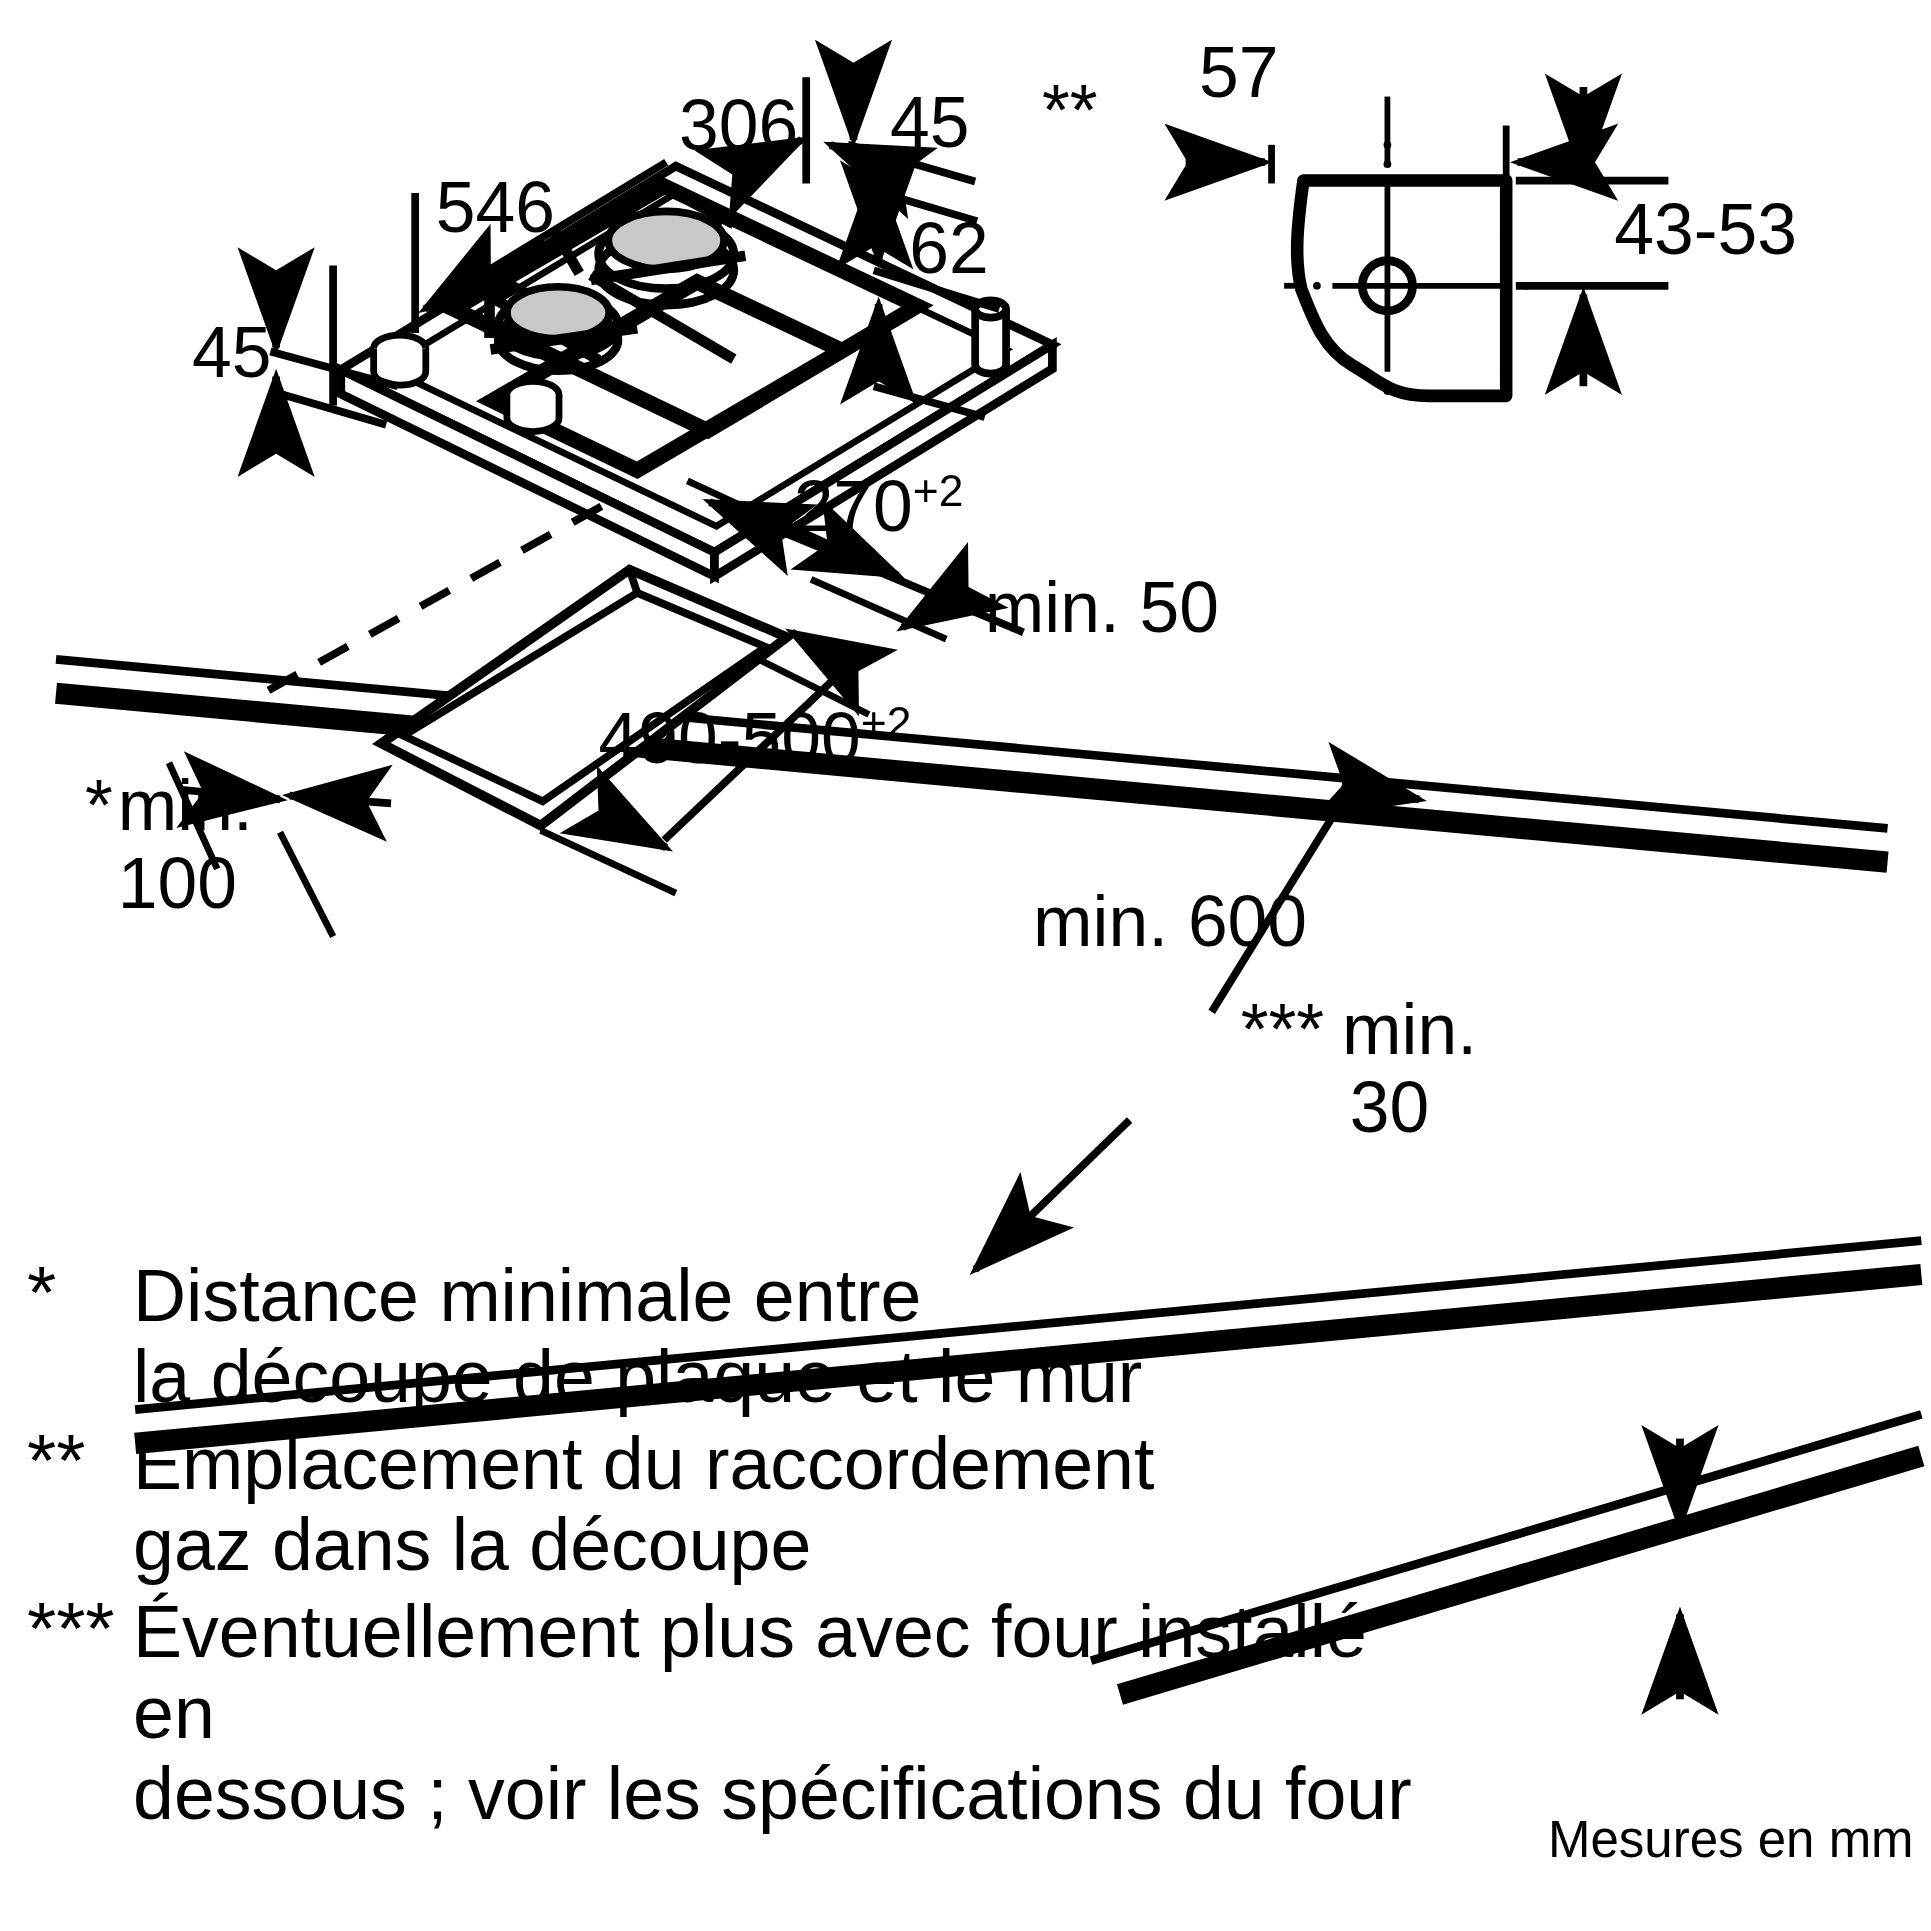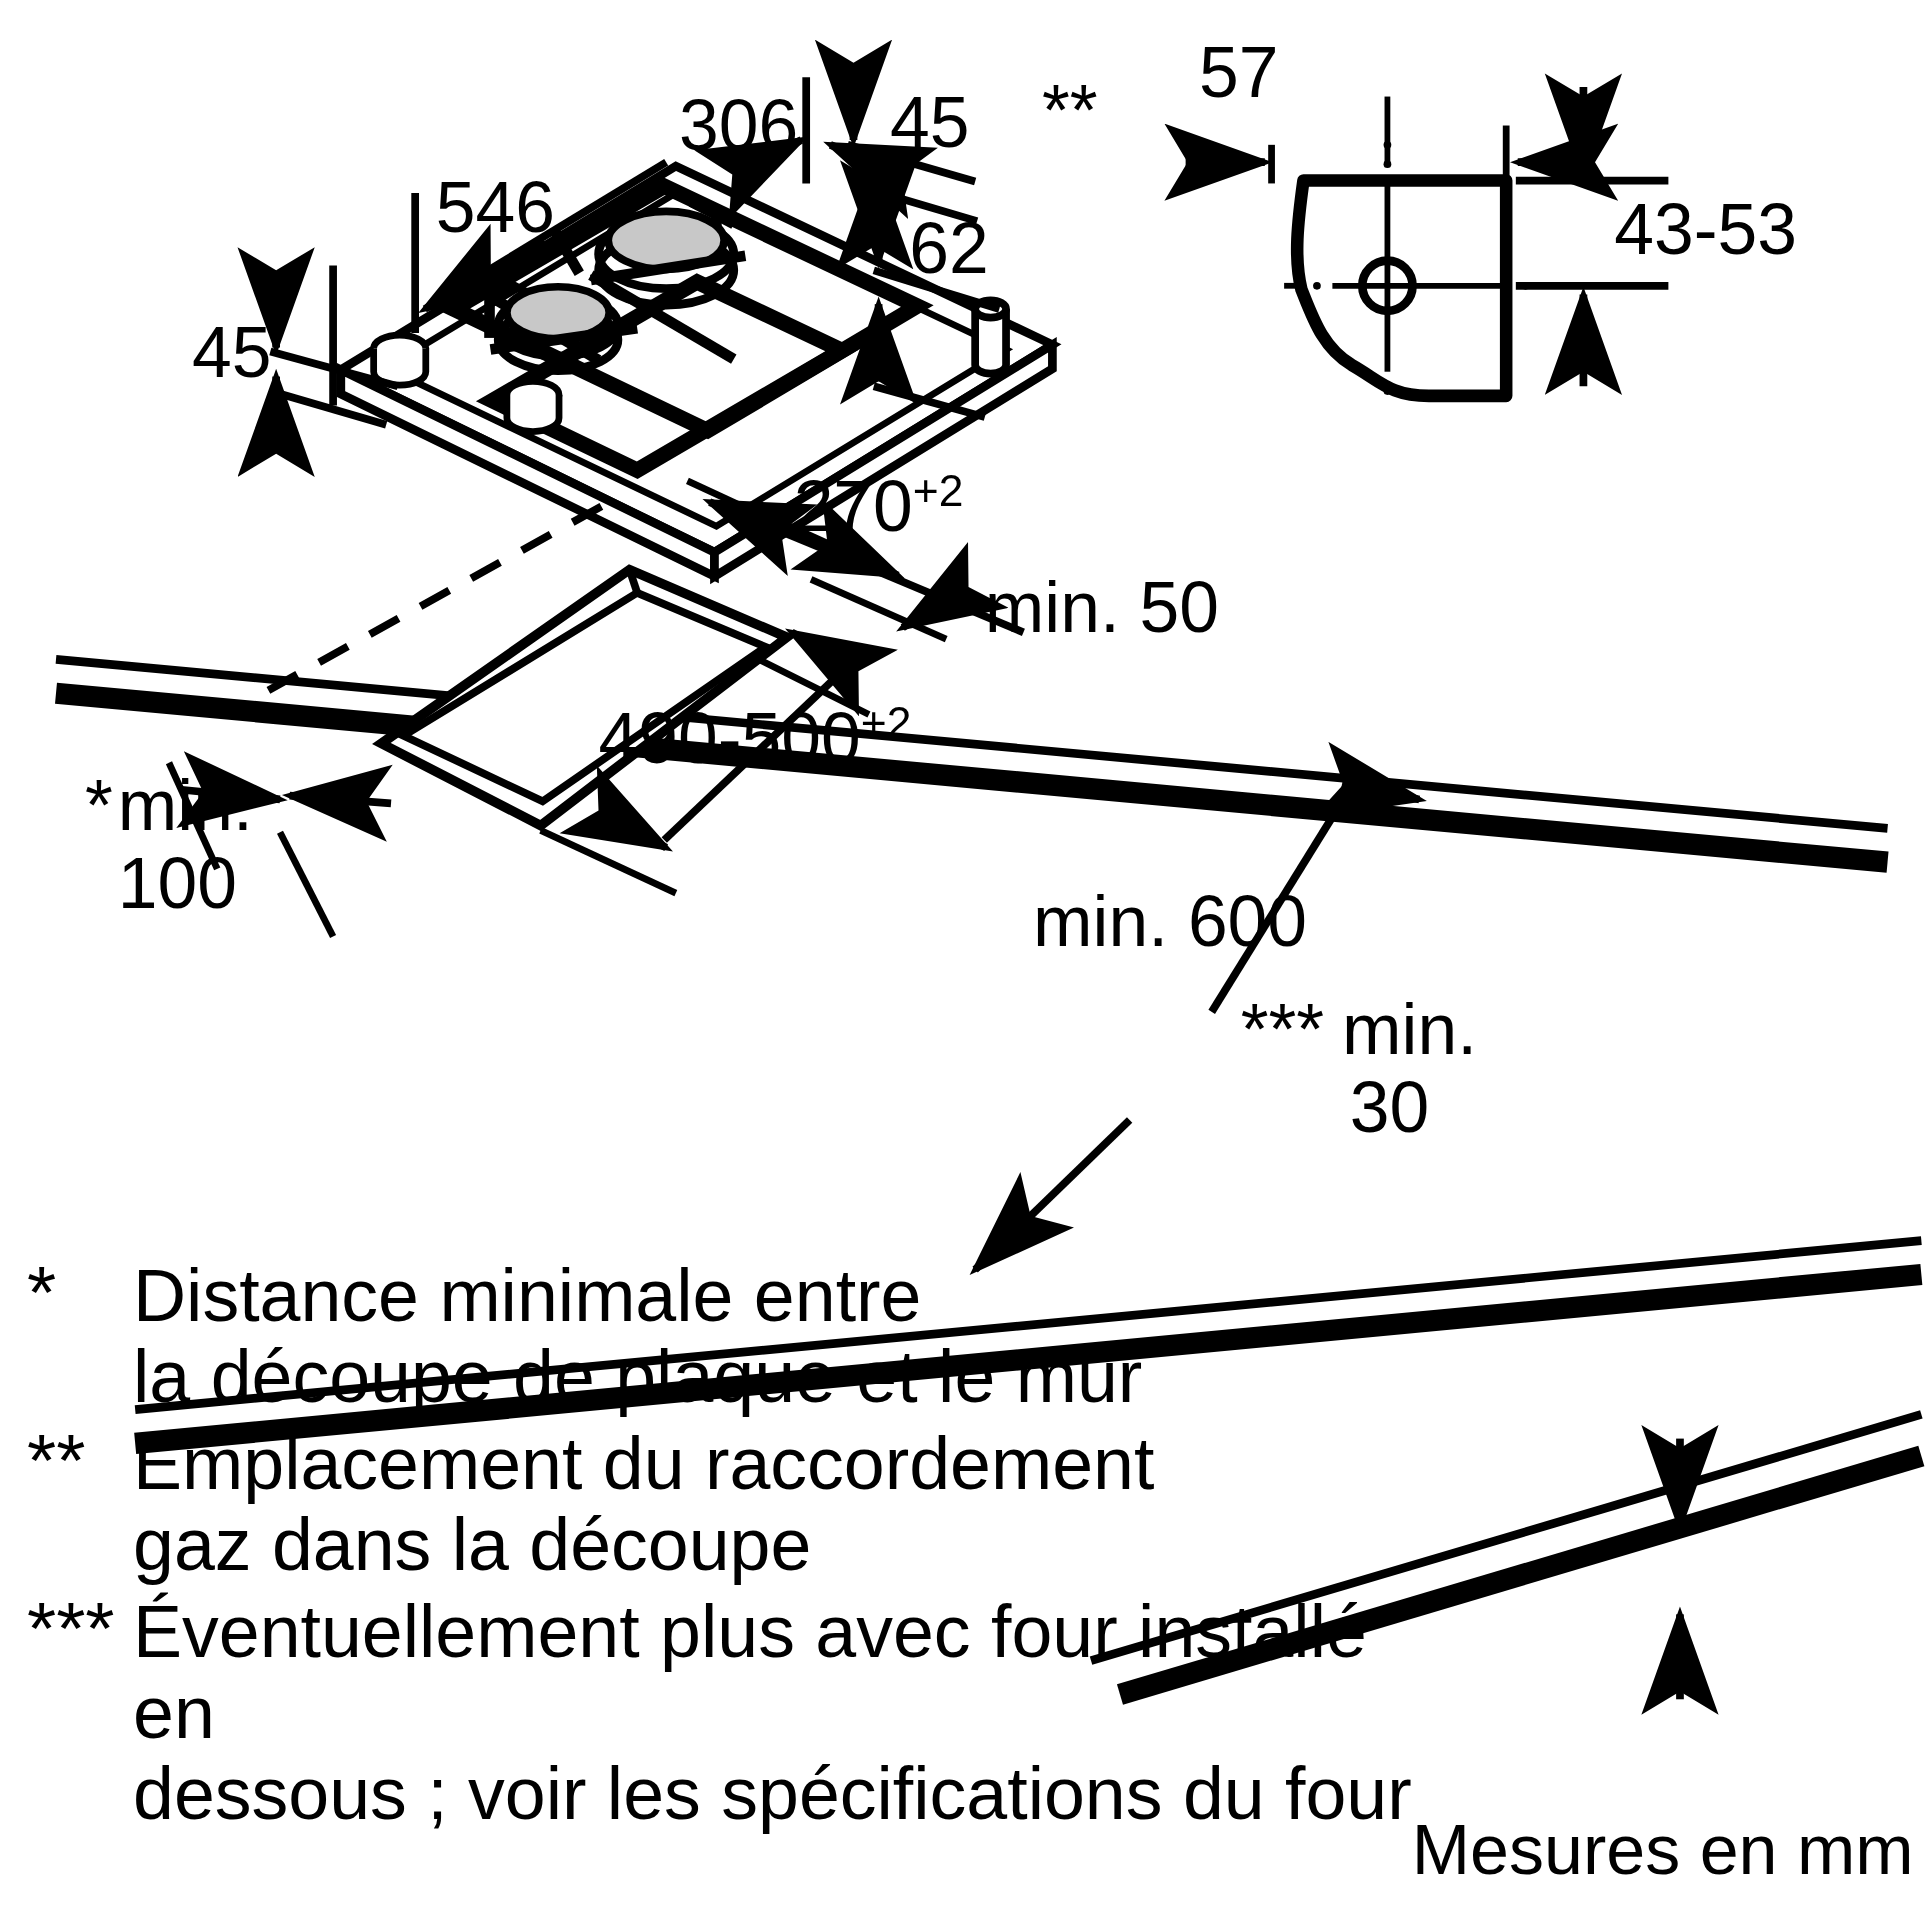--- a/index.html
+++ b/index.html
@@ -242,17 +242,17 @@
                 font-family:'Liberation Sans',sans-serif;">***</div>
     <div style="font-size:75px;line-height:1.08;
                 font-family:'Liberation Sans',sans-serif;
                 transform:scaleX(0.98);transform-origin:left top;">
       <div>Éventuellement plus avec four installé en</div>
       <div>dessous ; voir les spécifications du four</div>
     </div>
   </div>
 </div>
 
-<div id="units-label" style="position:absolute;right:17.4px;top:1810px;font-size:70px;
+<div id="units-label" style="position:absolute;right:17.4px;top:1810px;font-size:51px;
             font-family:'Liberation Sans',sans-serif;white-space:nowrap;">Mesures en mm</div>
 
 </div>
 
 
 </body></html>

